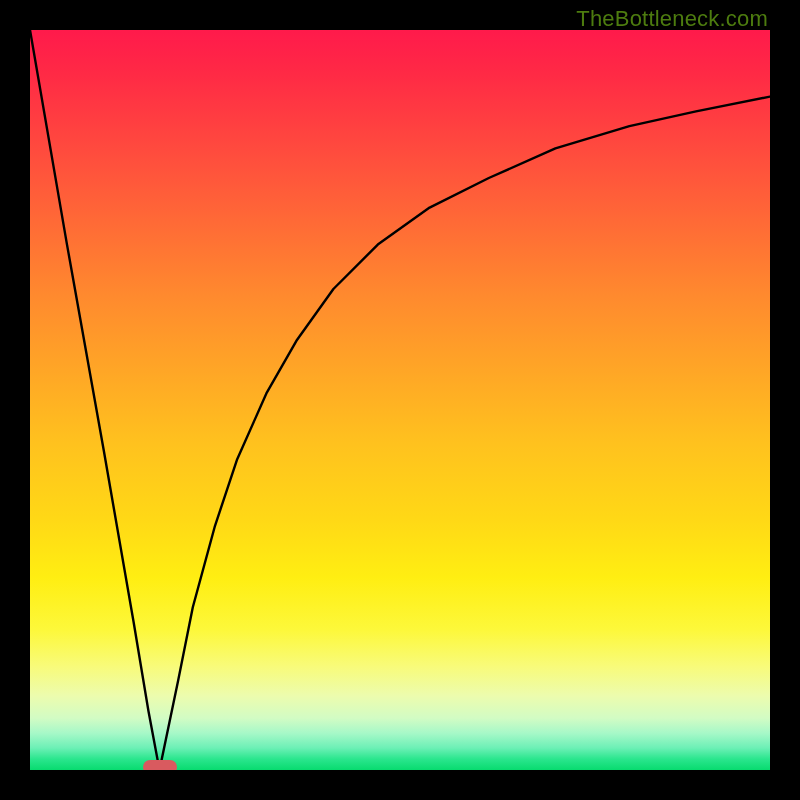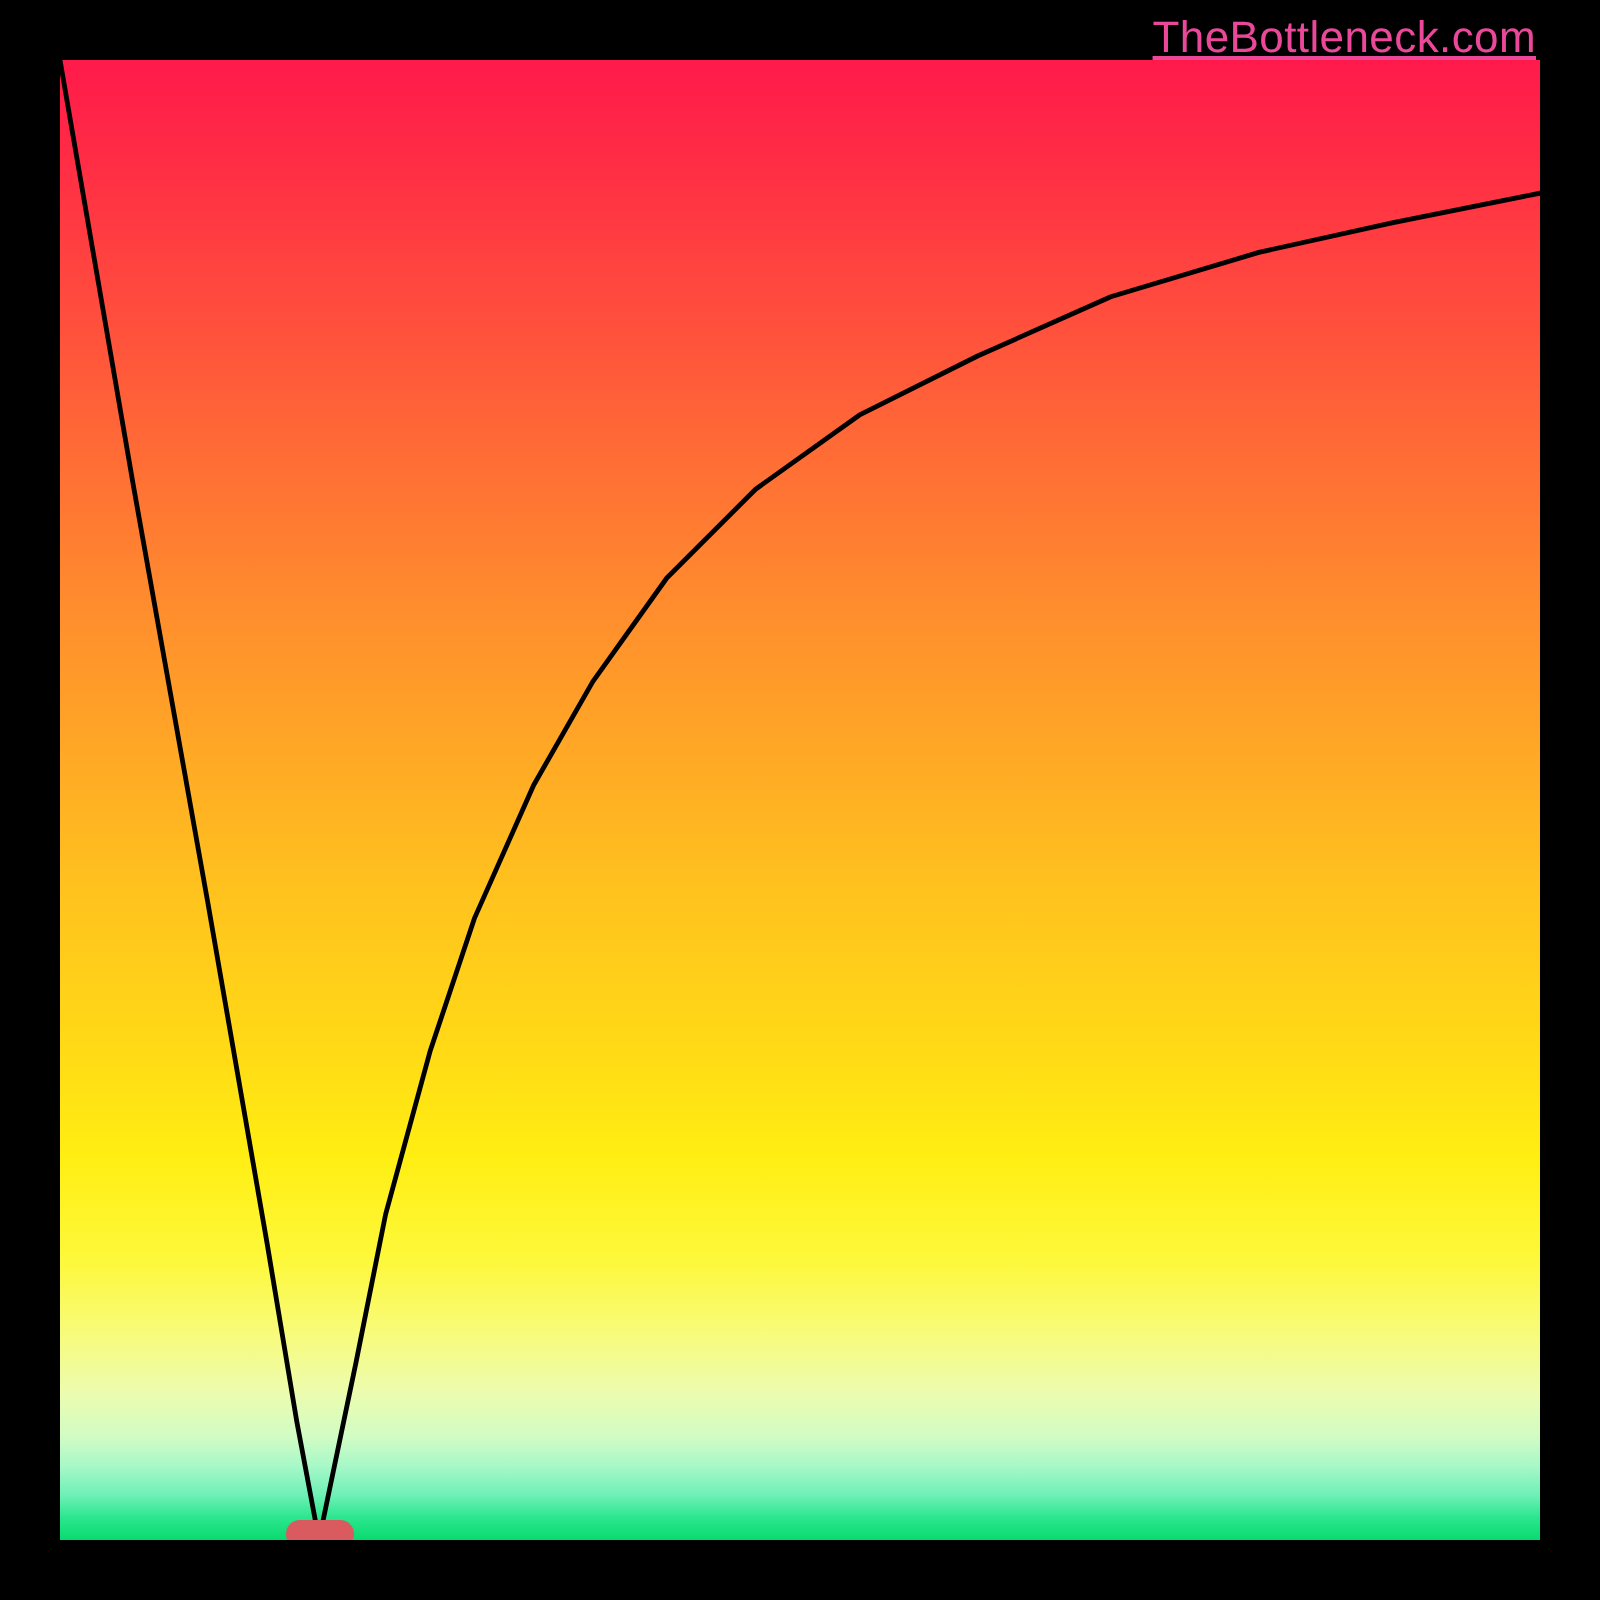--- a/index.html
+++ b/index.html
@@ -57,25 +57,24 @@
     position: absolute;
     width: 34px;
     height: 14px;
     border-radius: 8px;
     background: #d95a5f;
   }
   .watermark {
     position: absolute;
     top: 6px;
     right: 32px;
-    color: #ec4899;
+    color: #4d7c0f;
     font-size: 22px;
     letter-spacing: 0.2px;
     user-select: none;
-    text-decoration: underline;
   }
 </style>
 </head>
 <body>
 
 <div class="frame">
 
   <div class="watermark">TheBottleneck.com</div>
 
   <div class="plot-area">

